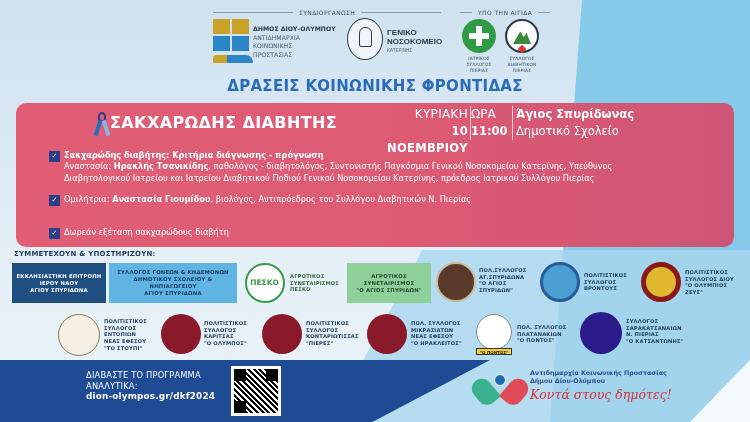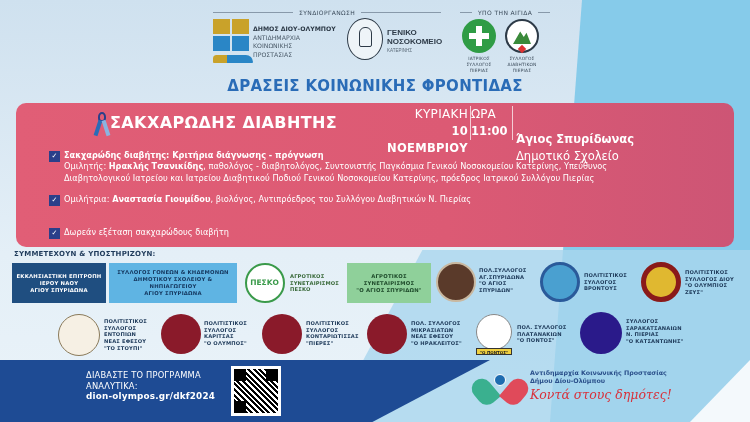--- a/index.html
+++ b/index.html
@@ -74,21 +74,21 @@
   .ribbon .r1 { position: absolute; left: 2px; top: 0; width: 8px; height: 10px; border: 2.5px solid #2a3f8a; border-radius: 50% 50% 40% 40%; }
   .ribbon .r2 { position: absolute; left: 0; top: 8px; width: 4px; height: 16px; background: #2a6cb7; transform: rotate(18deg); }
   .ribbon .r3 { position: absolute; left: 8px; top: 8px; width: 4px; height: 16px; background: #8ab4e0; transform: rotate(-18deg); }
   .event-title { position: absolute; left: 110px; top: 113px; font-size: 16px; font-weight: bold; color: #fff; letter-spacing: 0.4px; }
   .day { position: absolute; left: 386px; top: 106px; width: 82px; text-align: right; font-size: 12px; color: #fff; line-height: 17px; letter-spacing: 0.3px; }
   .day .big { font-weight: bold; font-size: 11.5px; }
   .vsep { position: absolute; width: 1px; background: rgba(255,255,255,0.7); }
   .time { position: absolute; left: 471px; top: 106px; width: 38px; font-size: 12px; color: #fff; line-height: 17px; }
   .time .big { font-weight: bold; font-size: 11.5px; }
   .place { position: absolute; left: 516px; top: 106px; font-size: 11.5px; color: #fff; line-height: 17px; }
-  .place .b { font-weight: bold; margin-top: 25px; }
+  .place .b { font-weight: bold; }
   .chk { position: absolute; left: 49px; width: 11px; height: 11px; background: #2a3f8a; color: #fff;
     font-size: 7px; line-height: 11px; text-align: center; }
   .item-text { position: absolute; left: 64px; color: #fff; font-size: 8.2px; line-height: 11.4px; white-space: nowrap; }
   .item-text .b { font-weight: bold; }
 
   
   .part-title { position: absolute; left: 14px; top: 250px; font-size: 7px; font-weight: bold; color: #1e3a5a; letter-spacing: 0.2px; }
   .box { position: absolute; display: flex; align-items: center; justify-content: center; text-align: center;
     font-size: 5.3px; font-weight: bold; line-height: 7px; letter-spacing: 0.2px; }
   .box1 { left: 12px; top: 263px; width: 94px; height: 40px; background: #1f4e80; color: #fff; }
@@ -195,21 +195,21 @@
 </div>
 <div class="vsep" style="left:512px; top:106px; height:34px;"></div>
 <div class="place">
   <div class="b">Άγιος Σπυρίδωνας</div>
   <div>Δημοτικό Σχολείο</div>
 </div>
 
 <div class="chk" style="top:151px;">✓</div>
 <div class="item-text" style="top:150px;">
   <div class="b">Σακχαρώδης διαβήτης: Κριτήρια διάγνωσης - πρόγνωση</div>
-  <div><span>Ομιλητής: </span><span class="b">Ηρακλής Τσανικίδης</span><span>, παθολόγος - διαβητολόγος, Συντονιστής Παγκόσμια Γενικού Νοσοκομείου Κατερίνης, Υπεύθυνος</span></div>
+  <div><span>Αναστασία: </span><span class="b">Ηρακλής Τσανικίδης</span><span>, παθολόγος - διαβητολόγος, Συντονιστής Παγκόσμια Γενικού Νοσοκομείου Κατερίνης, Υπεύθυνος</span></div>
   <div>Διαβητολογικού Ιατρείου και Ιατρείου Διαβητικού Ποδιού Γενικού Νοσοκομείου Κατερίνης, πρόεδρος Ιατρικού Συλλόγου Πιερίας</div>
 </div>
 
 <div class="chk" style="top:195px;">✓</div>
 <div class="item-text" style="top:194px;">
   <div><span>Ομιλήτρια: </span><span class="b">Αναστασία Γιουμίδου</span><span>, βιολόγος, Αντιπρόεδρος του Συλλόγου Διαβητικών Ν. Πιερίας</span></div>
 </div>
 
 <div class="chk" style="top:228px;">✓</div>
 <div class="item-text" style="top:227px;">

